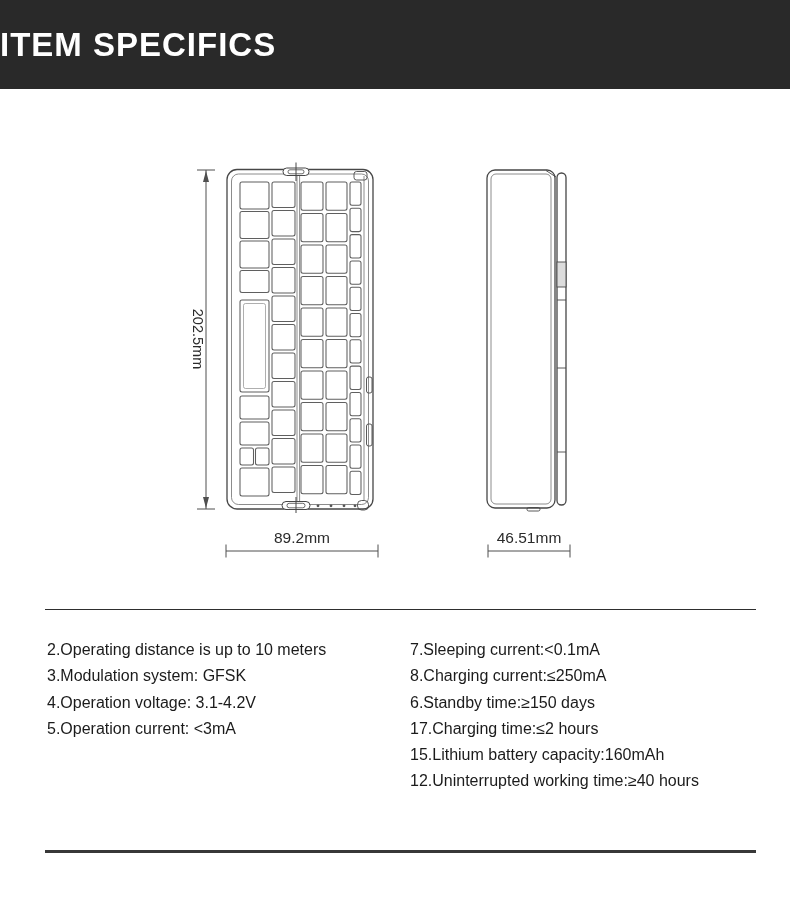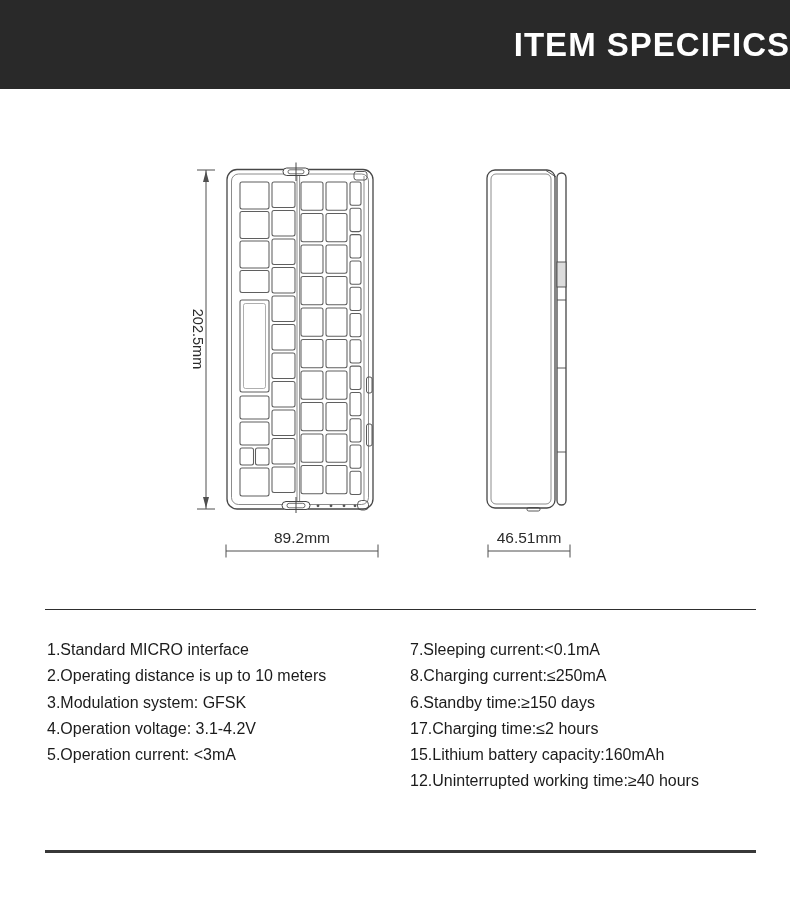--- a/index.html
+++ b/index.html
@@ -10,21 +10,21 @@
     height: 917px;
     background: #ffffff;
     font-family: "Liberation Sans", sans-serif;
     overflow: hidden;
   }
   .banner {
     position: absolute;
     top: 0; left: 0;
     width: 790px; height: 89px;
     background: #292929;
-    display: flex; align-items: center; justify-content: flex-end;
+    display: flex; align-items: center; justify-content: flex-start;
   }
   .banner h1 {
     margin: 0;
     color: #ffffff;
     font-size: 33px;
     font-weight: bold;
     letter-spacing: 1px;
     font-family: "Liberation Sans", sans-serif;
   }
   .drawing { position: absolute; top: 0; left: 0; }
@@ -176,21 +176,20 @@
         <line x1="488" y1="544.5" x2="488" y2="557.5"></line>
         <line x1="570" y1="544.5" x2="570" y2="557.5"></line>
       </g>
       <text x="529" y="543" text-anchor="middle" font-size="15.5" fill="#2b2b2b" stroke="none">46.51mm</text>
     </g>
   </svg>
 
   <div class="divider top"></div>
 
   <div class="spec-col left">
-      <div class="spec-item">1.Standard MICRO interface</div>
       <div class="spec-item">2.Operating distance is up to 10 meters</div>
       <div class="spec-item">3.Modulation system: GFSK</div>
       <div class="spec-item">4.Operation voltage: 3.1-4.2V</div>
       <div class="spec-item">5.Operation current: &lt;3mA</div>
     </div>
   <div class="spec-col right">
       <div class="spec-item">7.Sleeping current:&lt;0.1mA</div>
       <div class="spec-item">8.Charging current:≤250mA</div>
       <div class="spec-item">6.Standby time:≥150 days</div>
       <div class="spec-item">17.Charging time:≤2 hours</div>

